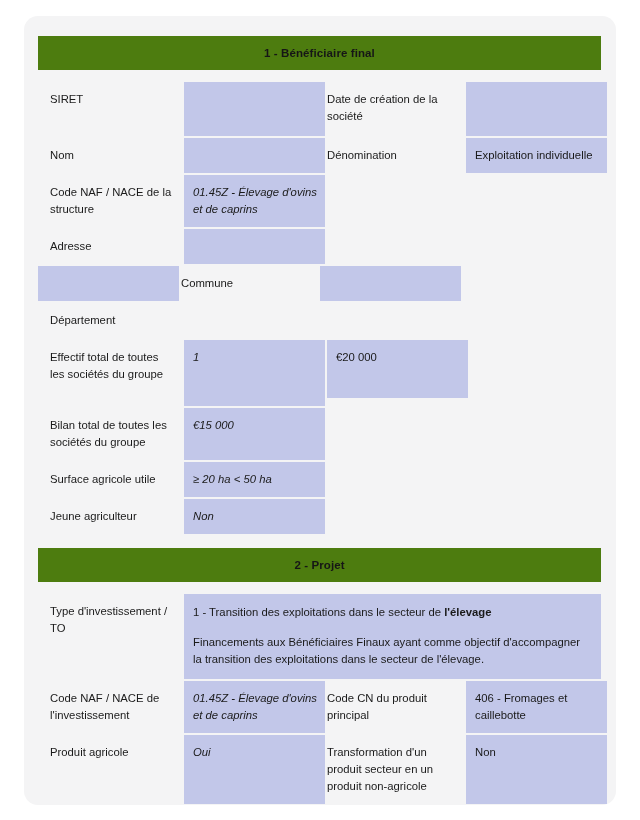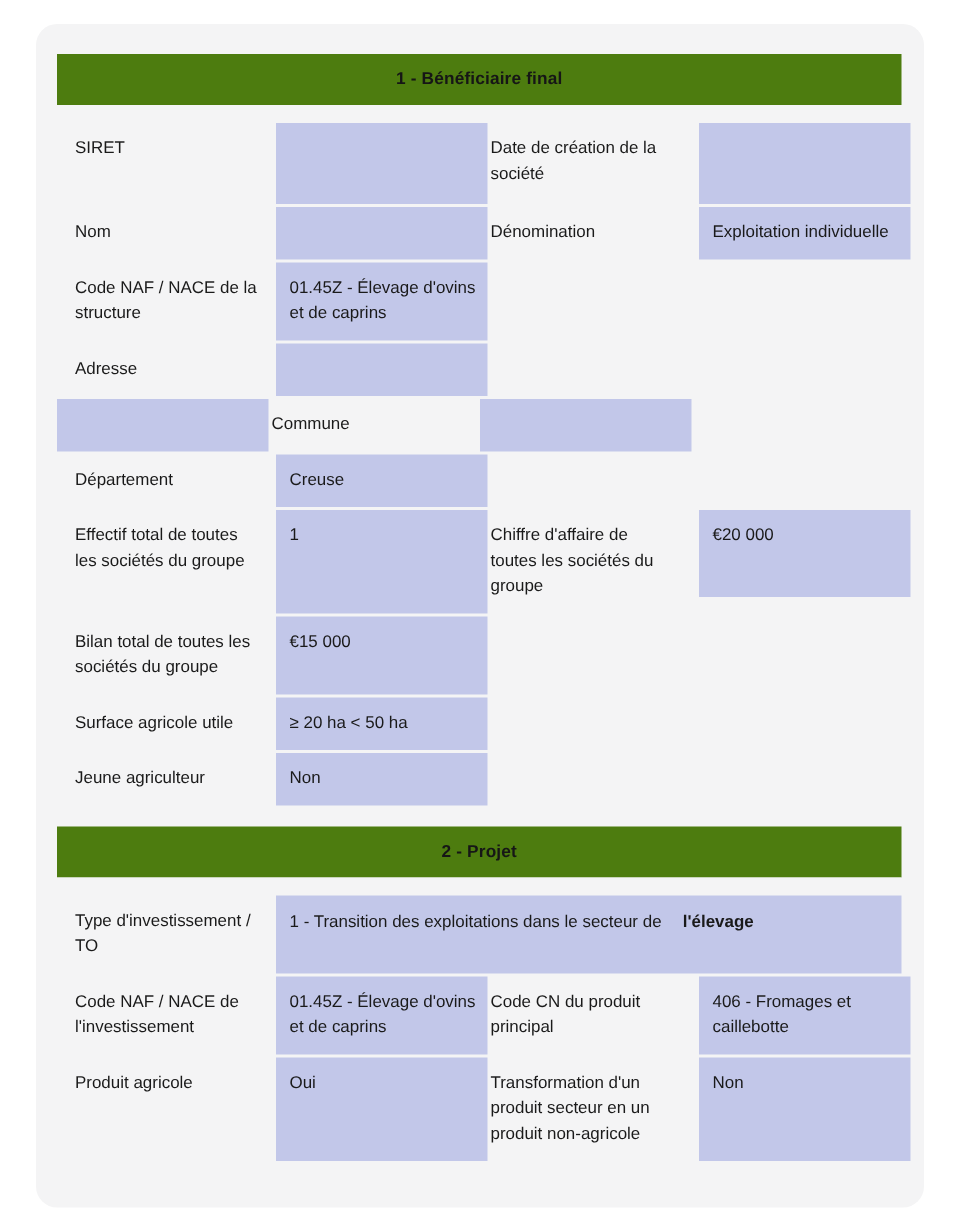--- a/index.html
+++ b/index.html
@@ -57,20 +57,21 @@
     flex: 0 0 146px;
     padding: 9px 10px 9px 12px;
     background: transparent;
   }
   .val {
     width: 141px;
     flex: 0 0 141px;
     background: #c2c7e9;
     padding: 9px 0 9px 9px;
     margin-right: 2px;
+    font-style: italic;
   }
   .lbl2 {
     width: 139px;
     flex: 0 0 139px;
     padding: 9px 14px 9px 0px;
     background: transparent;
   }
   .val2 {
     width: 141px;
     flex: 0 0 141px;
@@ -80,21 +81,21 @@
   .nofill { background: transparent !important; }
   
   .val-wide {
     flex: 1 1 auto;
     background: #c2c7e9;
     padding: 10px 12px 11px 9px;
   }
   .val-wide p { margin: 0; }
   .val-wide p.second { margin-top: 13px; }
   .gap-band { height: 12px; background: #f4f4f5; }
-  b { font-weight: bold; margin-left: 11px; }
+  b { font-weight: bold; }
 </style>
 </head>
 <body>
 
 <div class="page-card">
   <div class="sheet">
 
     <div class="section-header">1 - Bénéficiaire final</div>
 
     <div class="gap-band"></div>
@@ -128,29 +129,27 @@
     </div>
 
     <div class="row" style="min-height:32px">
       <div class="cell val"></div>
       <div class="cell lbl2">Commune</div>
       <div class="cell val2"></div>
     </div>
 
     <div class="row" style="min-height:32px">
       <div class="cell lbl">Département</div>
-      <div class="cell val">Creuse</div>
       <div class="cell lbl2"></div>
       <div class="cell val2 nofill"></div>
     </div>
 
     <div class="row" style="min-height:66px">
       <div class="cell lbl">Effectif total de toutes les sociétés du groupe</div>
       <div class="cell val">1</div>
-      <div class="cell lbl2">Chiffre d'affaire de toutes les sociétés du groupe</div>
       <div class="cell val2" style="max-height:58px">€20 000</div>
     </div>
 
     <div class="row" style="min-height:49px">
       <div class="cell lbl">Bilan total de toutes les sociétés du groupe</div>
       <div class="cell val">€15 000</div>
       <div class="cell lbl2"></div>
       <div class="cell val2 nofill"></div>
     </div>
 
@@ -171,20 +170,21 @@
     <div class="gap-band"></div>
 
     <div class="section-header">2 - Projet</div>
 
     <div class="gap-band"></div>
 
     <div class="row">
       <div class="cell lbl">Type d'investissement / TO</div>
       <div class="cell val-wide">
         <p><span>1 - Transition des exploitations dans le secteur de </span><b>l'élevage</b></p>
+        <p class="second">Financements aux Bénéficiaires Finaux ayant comme objectif d'accompagner la transition des exploitations dans le secteur de l'élevage.</p>
       </div>
     </div>
 
     <div class="row" style="min-height:49px">
       <div class="cell lbl">Code NAF / NACE de l'investissement</div>
       <div class="cell val">01.45Z - Élevage d'ovins et de caprins</div>
       <div class="cell lbl2">Code CN du produit principal</div>
       <div class="cell val2">406 - Fromages et caillebotte</div>
     </div>
 

